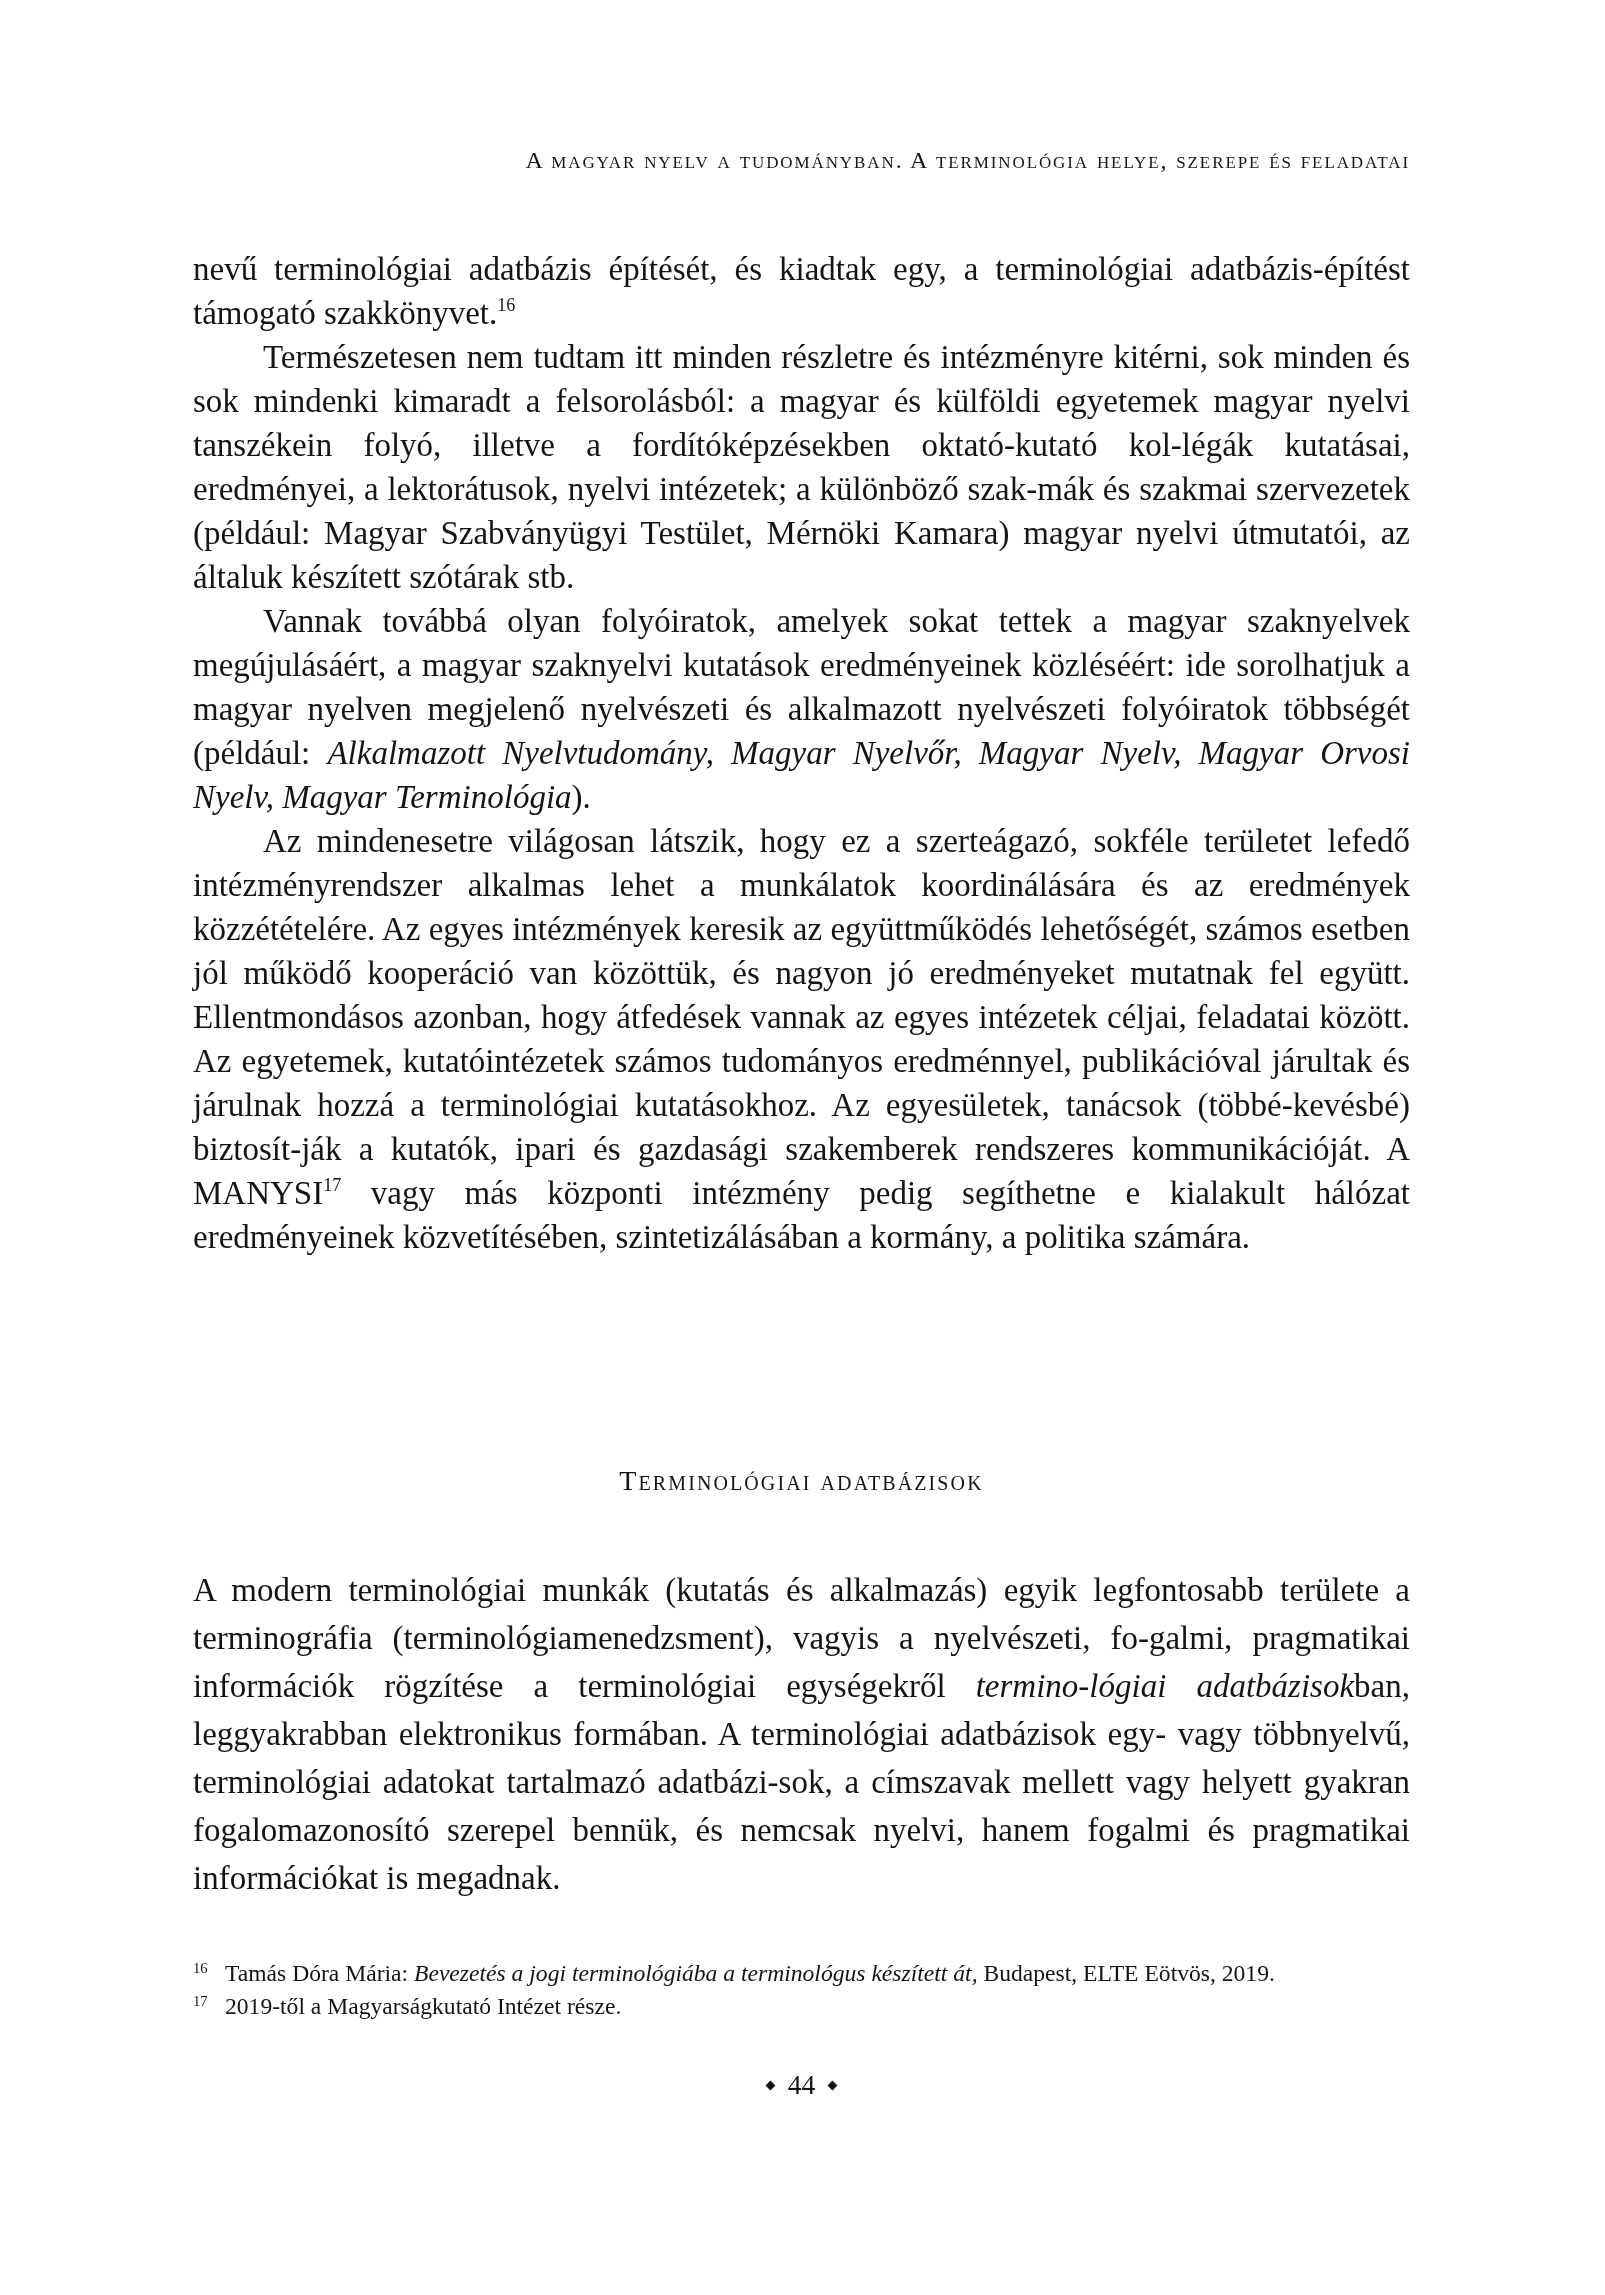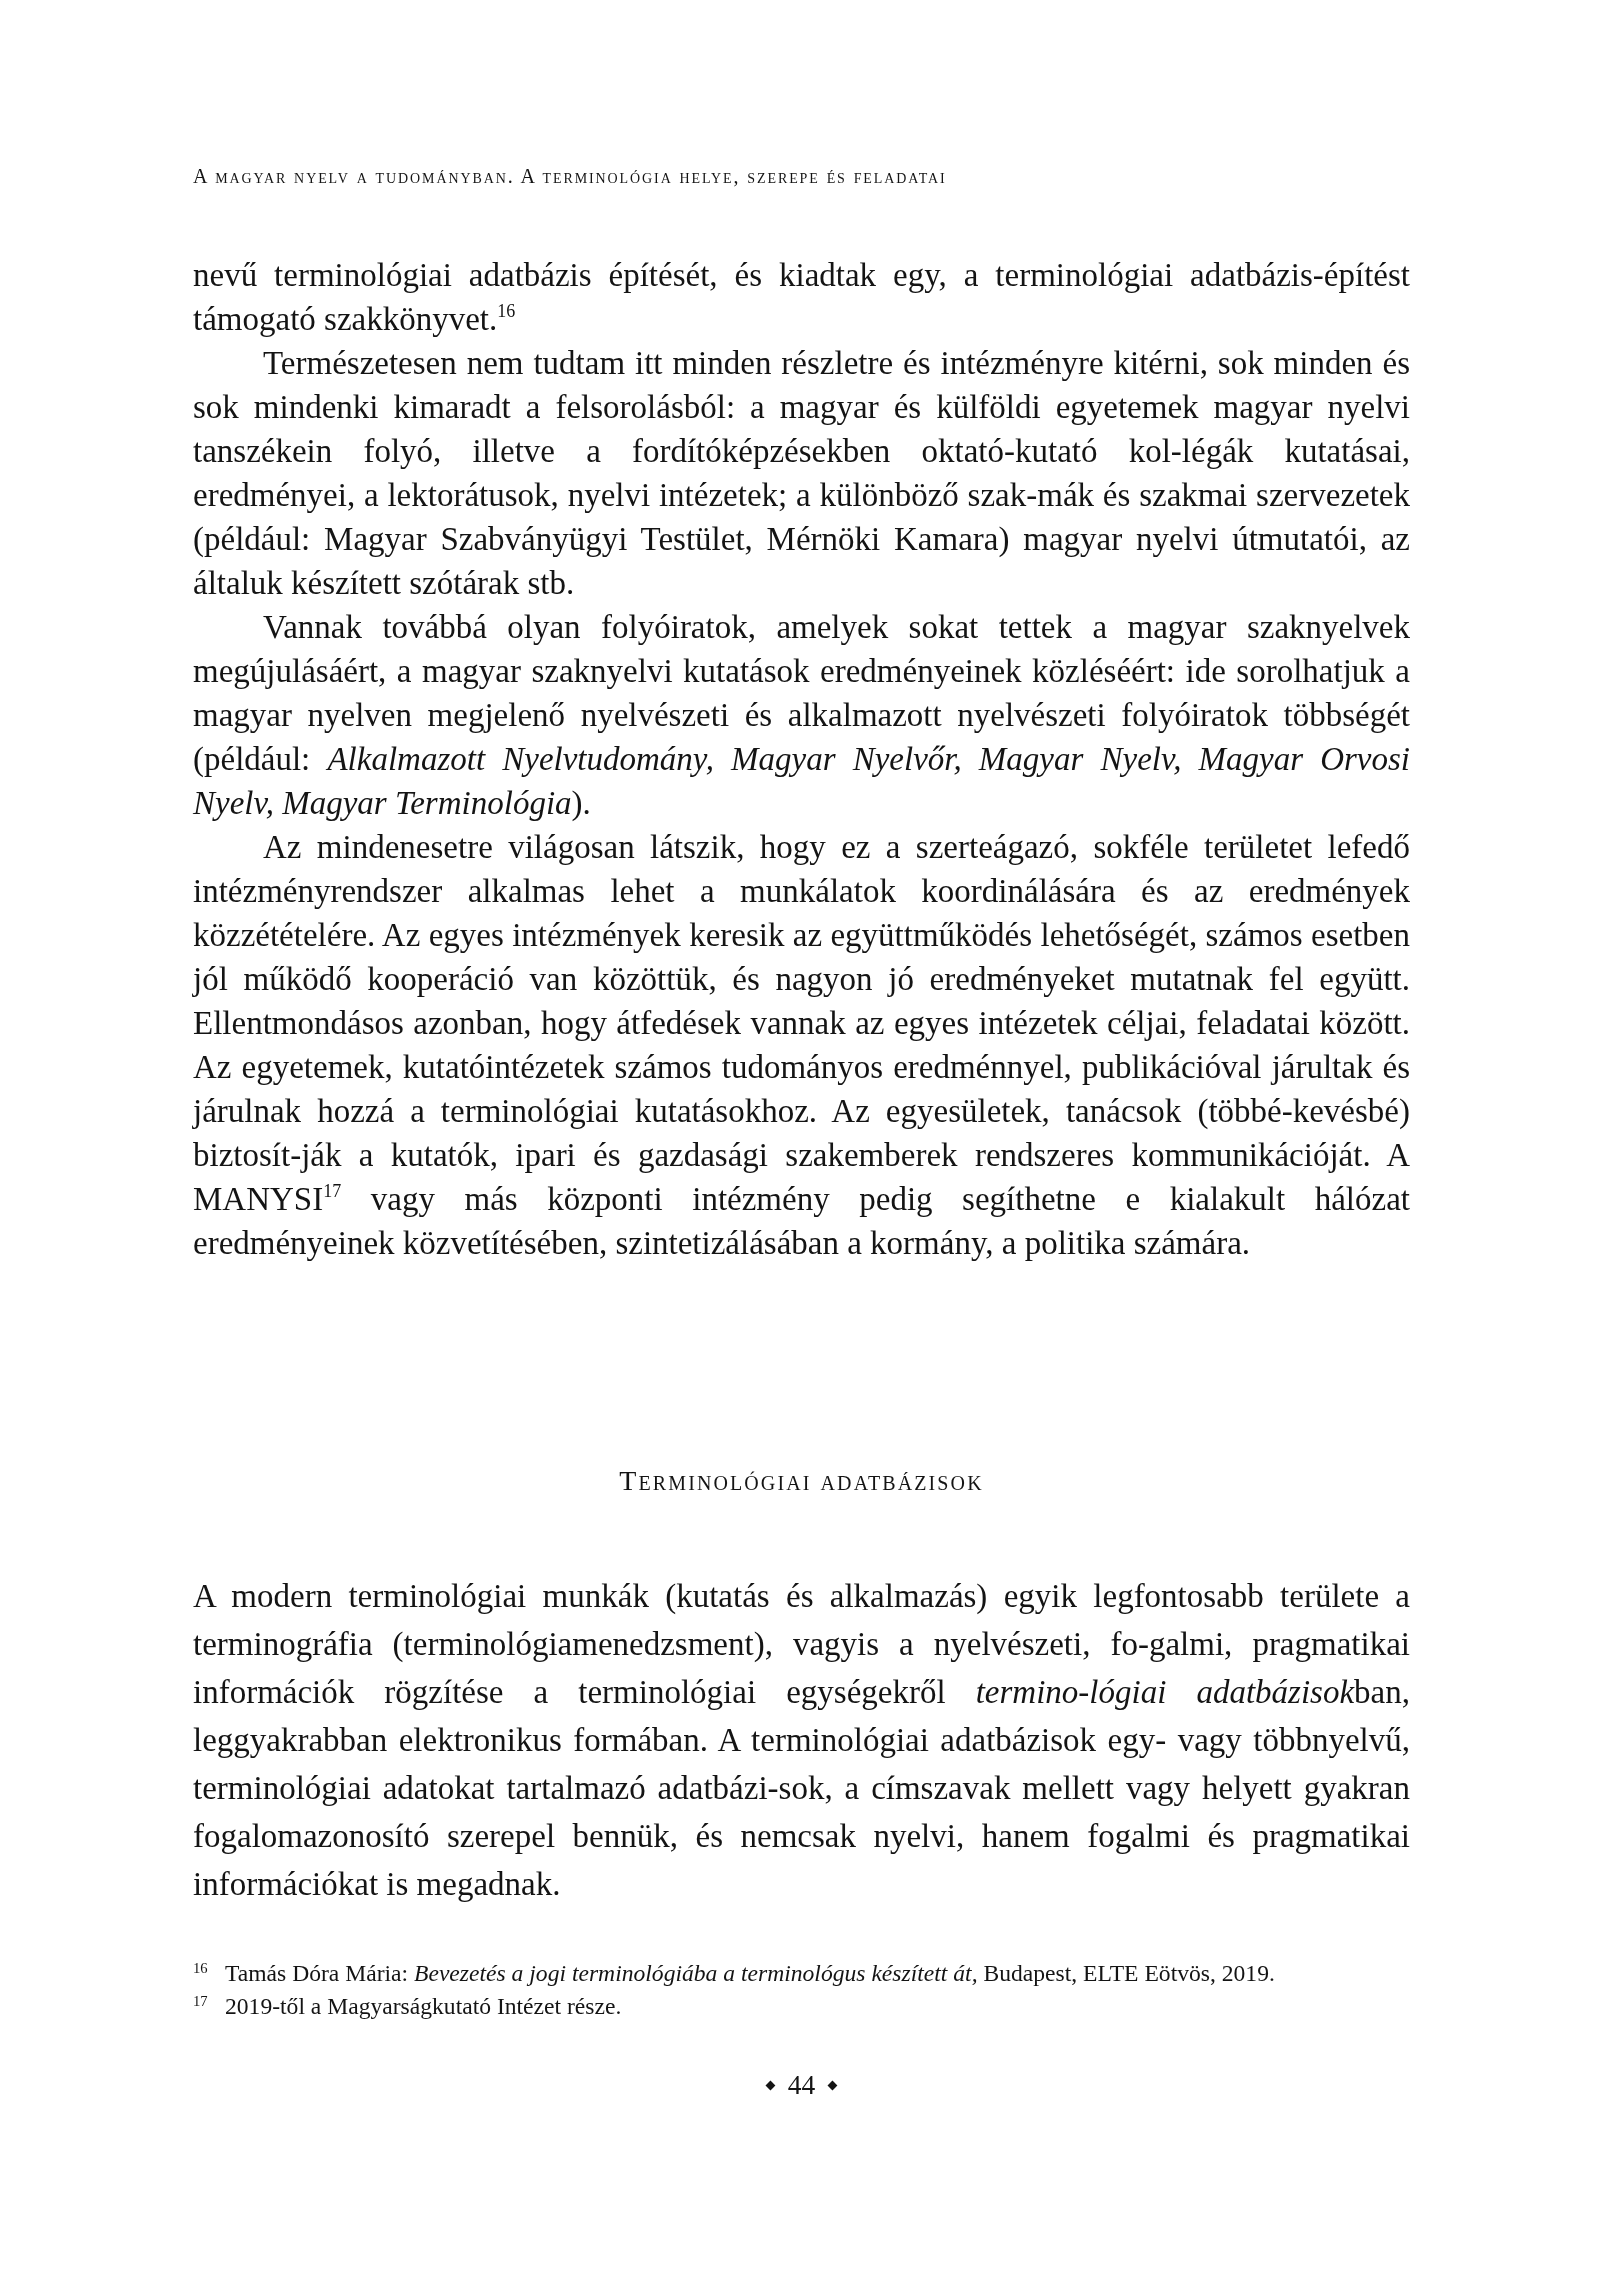--- a/index.html
+++ b/index.html
@@ -1,23 +1,23 @@
 <!DOCTYPE html>
 <html style="font-size:13.8px"><head>
 <meta charset="utf-8">
 <style>
   html, body { margin: 0; padding: 0; background: #ffffff; }
   body { width: 1605px; height: 2295px; position: relative; overflow: hidden;
          font-family: "DejaVu Serif", "Liberation Serif", serif; color: #141414; }
-  .running-header { position: absolute; top: 162px; left: 193px; width: 1217px;
-         text-align: left; font-family: "Liberation Serif", serif; font-size: 20px;
+  .running-header { position: absolute; top: 146px; left: 193px; width: 1217px;
+         text-align: right; font-family: "Liberation Serif", serif; font-size: 24px;
          font-variant: small-caps; letter-spacing: 1.9px; line-height: 29px; }
   .text-block { position: absolute; left: 193px; width: 1217px;
          font-family: "Liberation Serif", serif; font-size: 33px; text-align: justify;
-         hyphens: manual; margin-top: 6px; }
+         hyphens: manual; }
   .sec1 { top: 247px; line-height: 44px; }
   .sec2 { top: 1566px; line-height: 48px; }
   .text-block p { margin: 0; }
   .text-block p.indent { text-indent: 70px; }
   .text-block p.noindent { text-indent: 0; }
   .text-block i { }
   sup.fnref { font-size: 18px; vertical-align: 13px; line-height: 0; }
   .section-heading { position: absolute; top: 1462px; left: 193px; width: 1217px;
          text-align: center; font-family: "Liberation Serif", serif; font-size: 28px;
          font-variant: small-caps; letter-spacing: 2.1px; line-height: 38px; }

